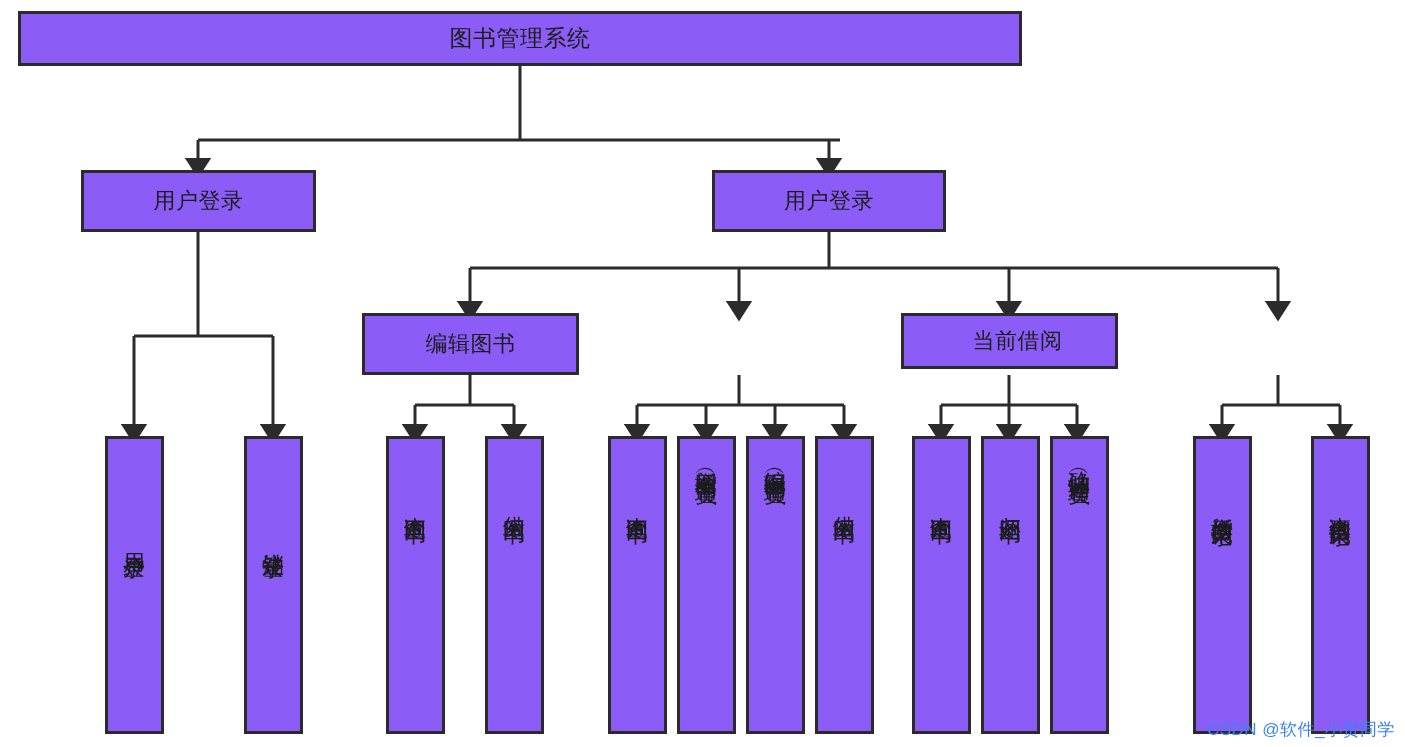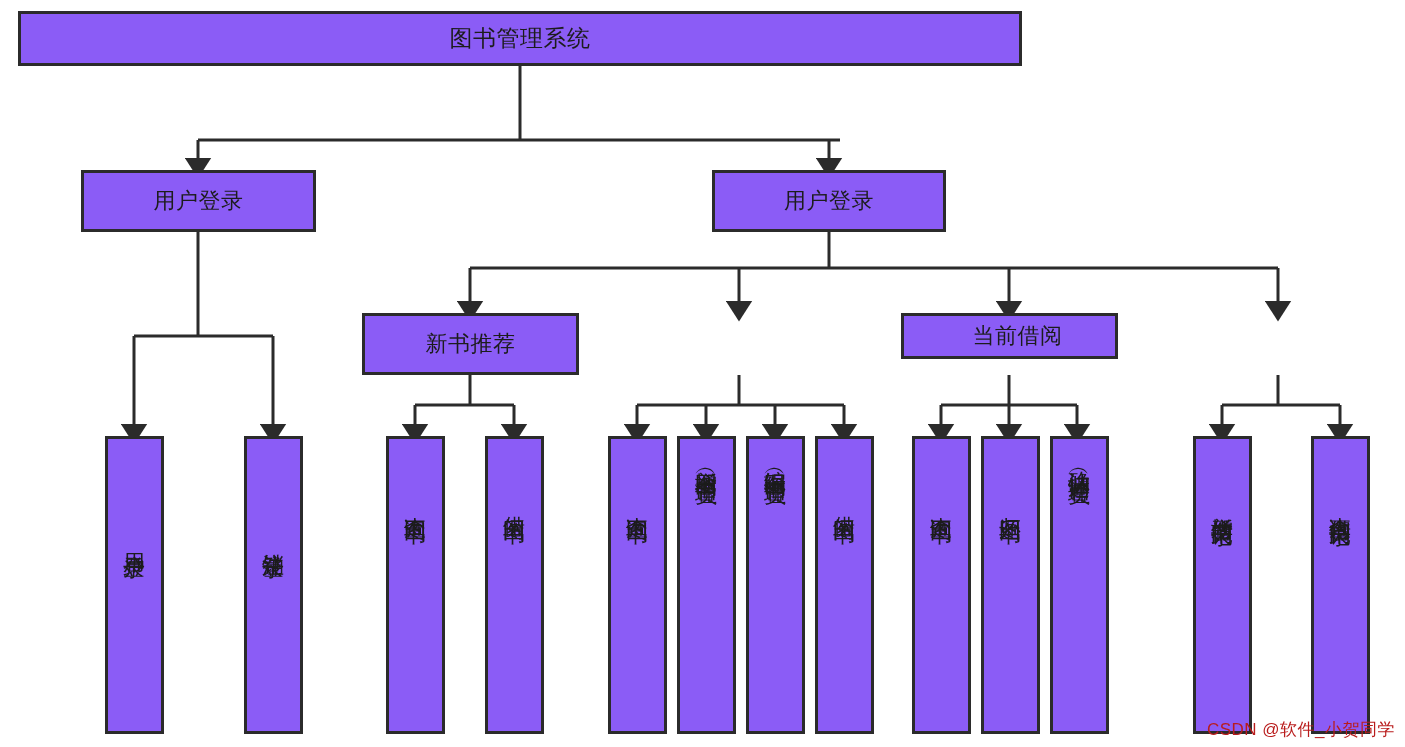--- a/index.html
+++ b/index.html
@@ -68,21 +68,21 @@
     padding-top: 90px;
   }
   .node.vertical.top .node-label {
     padding-top: 8px;
   }
   .watermark {
     position: absolute;
     right: 10px;
     bottom: 6px;
     font-size: 17px;
-    color: #b91c1c;
+    color: #3b82f6;
     letter-spacing: 0.5px;
     z-index: 20;
     white-space: nowrap;
   }
 </style>
 </head>
 <body>
 
 <div id="diagram-root">
 
@@ -141,23 +141,23 @@
   </div>
 
   <div class="node horizontal" style="left:81px; top:170px; width:235px; height:62px;">
     <span class="node-label">用户登录</span>
   </div>
   <div class="node horizontal" style="left:712px; top:170px; width:234px; height:62px;">
     <span class="node-label">用户登录</span>
   </div>
 
   <div class="node horizontal" style="left:362px; top:313px; width:217px; height:62px;">
-    <span class="node-label">新书推荐</span>
-  </div>
-  <div class="node horizontal" style="left:901px; top:313px; width:217px; height:46px;padding-left:16px;">
+    <span class="node-label">编辑图书</span>
+  </div>
+  <div class="node horizontal" style="left:901px; top:313px; width:217px; height:56px;padding-left:16px;">
     <span class="node-label">当前借阅</span>
   </div>
 
   <div class="node vertical lower" style="left:105px; top:436px; width:59px; height:298px;">
     <span class="node-label">用户登录</span>
   </div>
   <div class="node vertical lower" style="left:244px; top:436px; width:59px; height:298px;">
     <span class="node-label">注销登录</span>
   </div>
 

